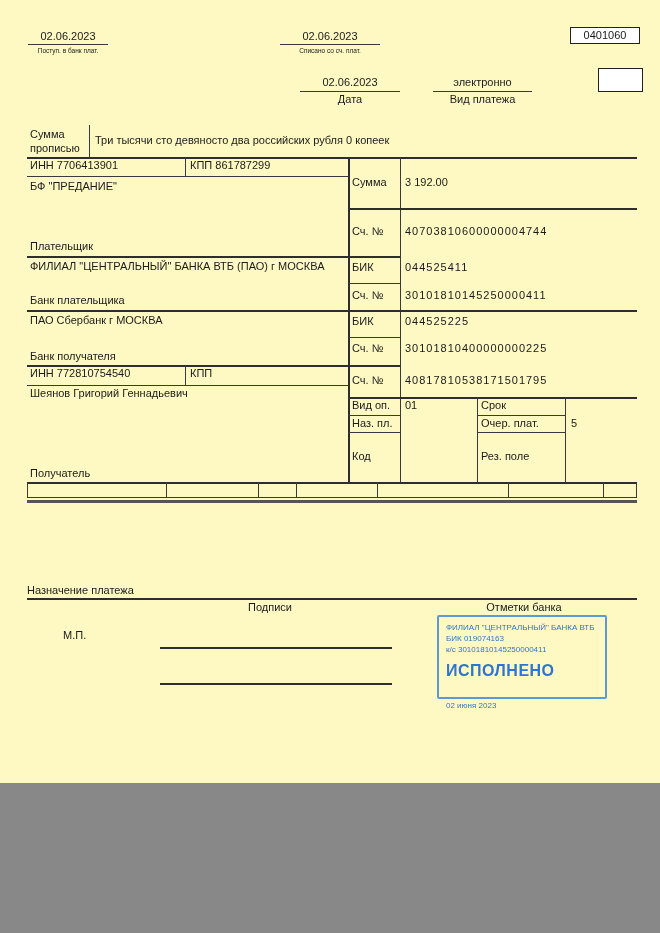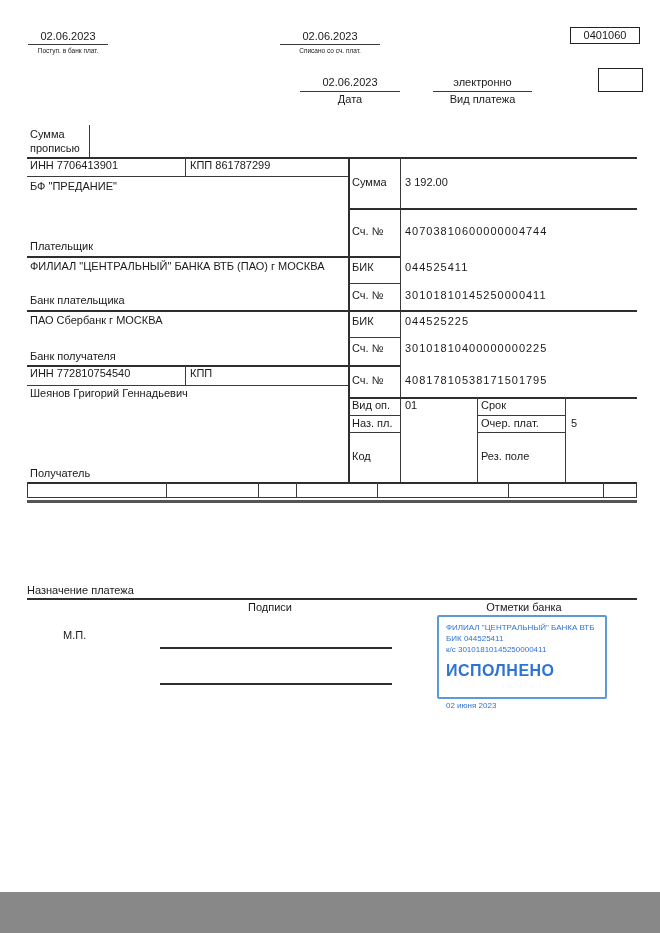--- a/index.html
+++ b/index.html
@@ -1,17 +1,17 @@
 <!DOCTYPE html>
 <html><head>
 <meta charset="utf-8">
 <style>
   html,body{margin:0;padding:0;background:#888;}
   .page{
-    position:relative;width:660px;height:892px;background:#ffffff;
+    position:relative;width:660px;height:783px;background:#fef9c3;
     font-family:"Liberation Sans",sans-serif;font-size:11px;color:#1a1a1a;
     margin:0 auto;overflow:hidden;
   }
   .t{position:absolute;white-space:nowrap;line-height:13px;}
   .c{text-align:center;}
   .b{font-weight:bold;}
   .small{font-size:6.5px;line-height:8px;}
   .acct{letter-spacing:1px;}
   .hl{position:absolute;height:1px;background:#3a3a3a;}
   .hl2{position:absolute;height:2px;background:#2e2e2e;}
@@ -50,20 +50,21 @@
   <span class="t c" style="left:300px;top:93px;width:100px;">Дата</span>
 
   <span class="t c" style="left:433px;top:76px;width:99px;">электронно</span>
   <div class="hl" style="left:433px;top:91px;width:99px;"></div>
   <span class="t c" style="left:433px;top:93px;width:99px;">Вид платежа</span>
 
   <div class="box" style="left:598px;top:68px;width:43px;height:22px;"></div>
 
   <div class="wrap" style="left:30px;top:127px;width:56px;">Сумма прописью</div>
   <div class="vl" style="left:89px;top:125px;height:32px;"></div>
+  <span class="t" style="left:95px;top:134px;">Три тысячи сто девяносто два российских рубля 0 копеек</span>
 
   <div class="hl2" style="left:27px;top:157px;width:610px;"></div>
   <div class="vl2" style="left:348px;top:157px;height:325px;"></div>
   <div class="vl" style="left:400px;top:157px;height:325px;"></div>
 
   <span class="t" style="left:30px;top:159px;">ИНН 7706413901</span>
   <div class="vl" style="left:185px;top:157px;height:19px;"></div>
   <span class="t" style="left:190px;top:159px;">КПП 861787299</span>
   <div class="hl" style="left:27px;top:176px;width:321px;"></div>
 
@@ -136,19 +137,19 @@
   <div class="hl2" style="left:27px;top:598px;width:610px;"></div>
 
   <span class="t c" style="left:200px;top:601px;width:140px;">Подписи</span>
   <span class="t c" style="left:454px;top:601px;width:140px;">Отметки банка</span>
   <span class="t" style="left:63px;top:629px;">М.П.</span>
   <div class="hl2" style="left:160px;top:647px;width:232px;height:1.5px;"></div>
   <div class="hl2" style="left:160px;top:683px;width:232px;height:1.5px;"></div>
 
   <div class="stamp">
     <div>ФИЛИАЛ "ЦЕНТРАЛЬНЫЙ" БАНКА ВТБ</div>
-    <div>БИК 044525411</div>
+    <div>БИК 019074163</div>
     <div>к/с 30101810145250000411</div>
     <div class="status">ИСПОЛНЕНО</div>
     <div class="sdate">02 июня 2023</div>
   </div>
 
 </div>
 
 </body></html>

